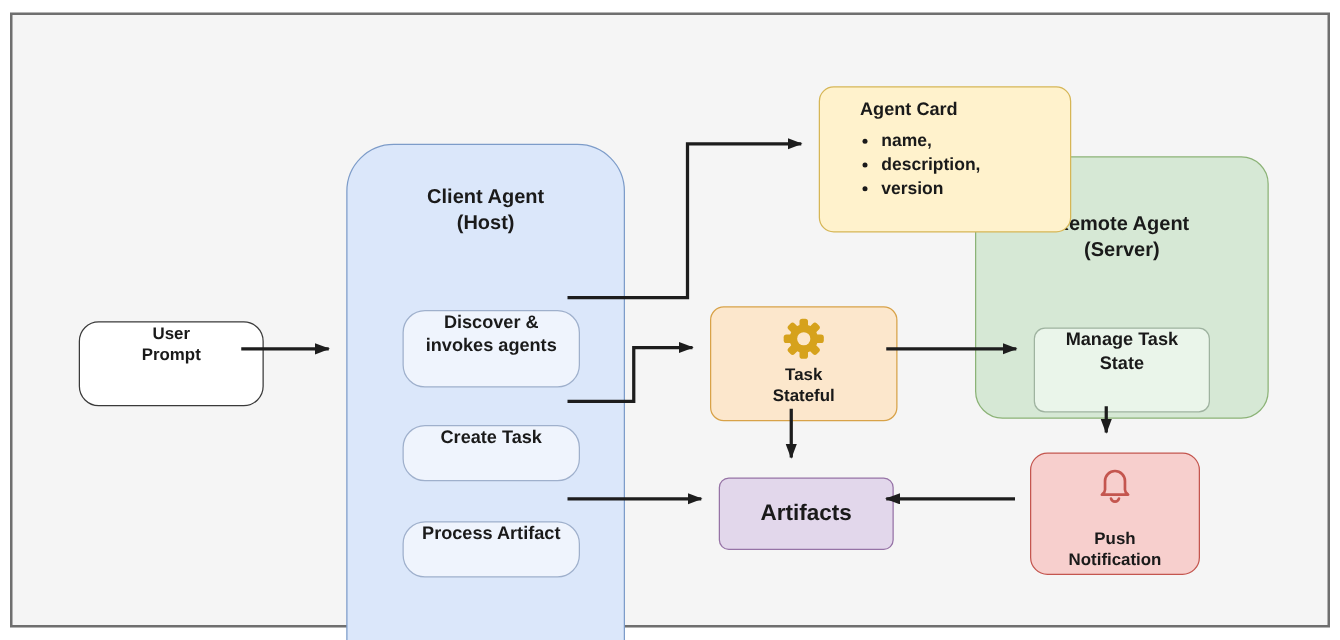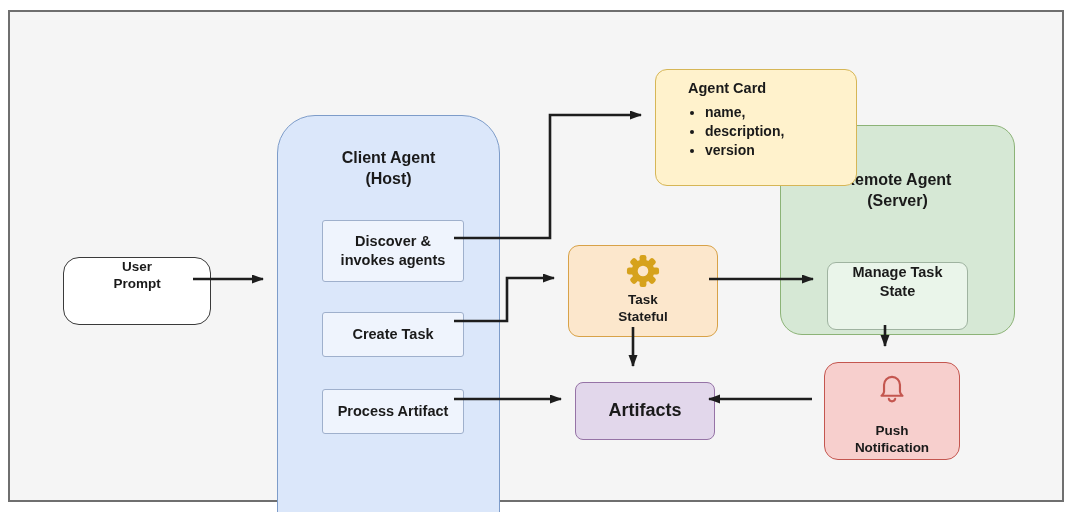--- a/index.html
+++ b/index.html
@@ -32,25 +32,25 @@
   .group-title{white-space:pre-line;text-align:center;font-weight:bold;font-size:16px;line-height:1.3;}
   .client-agent .group-title{margin-top:32px;}
   .remote-agent{
     left:770px;top:113px;width:235px;height:210px;border-radius:22px;
     background:var(--remote_fill,#d6e8d5);
     border:1.5px solid var(--remote_border,#8cb377);
     z-index:1;
   }
   .remote-agent .group-title{margin-top:44px;}
   .subbox{
-    left:312px;width:142px;border-radius:3px;
+    left:312px;width:142px;border-radius:18px;
     background:var(--subbox_fill,#eff4fd);
     border:1px solid var(--subbox_border,#9fb0cc);
-    display:flex;align-items:center;justify-content:center;
-    font-size:14.5px;z-index:2;
+    display:flex;align-items:flex-start;justify-content:center;
+    font-size:14.5px;z-index:2;margin-top:28px;
   }
   .discover{top:208px;height:62px;}
   .create-task{top:300px;height:45px;}
   .process-artifact{top:377px;height:45px;}
   .agent-card{
     left:645px;top:57px;width:202px;height:117px;border-radius:12px;
     background:var(--card_fill,#fff2cc);
     border:1.5px solid var(--card_border,#d6b656);
     z-index:3;
   }

